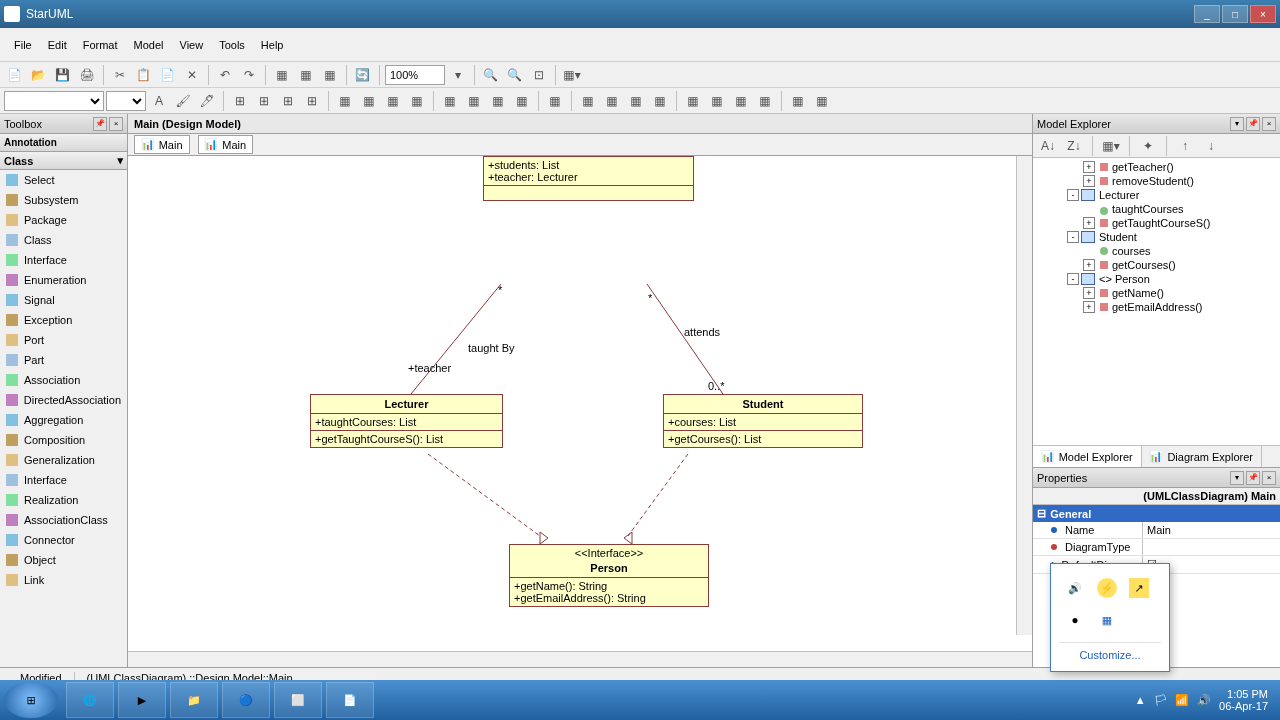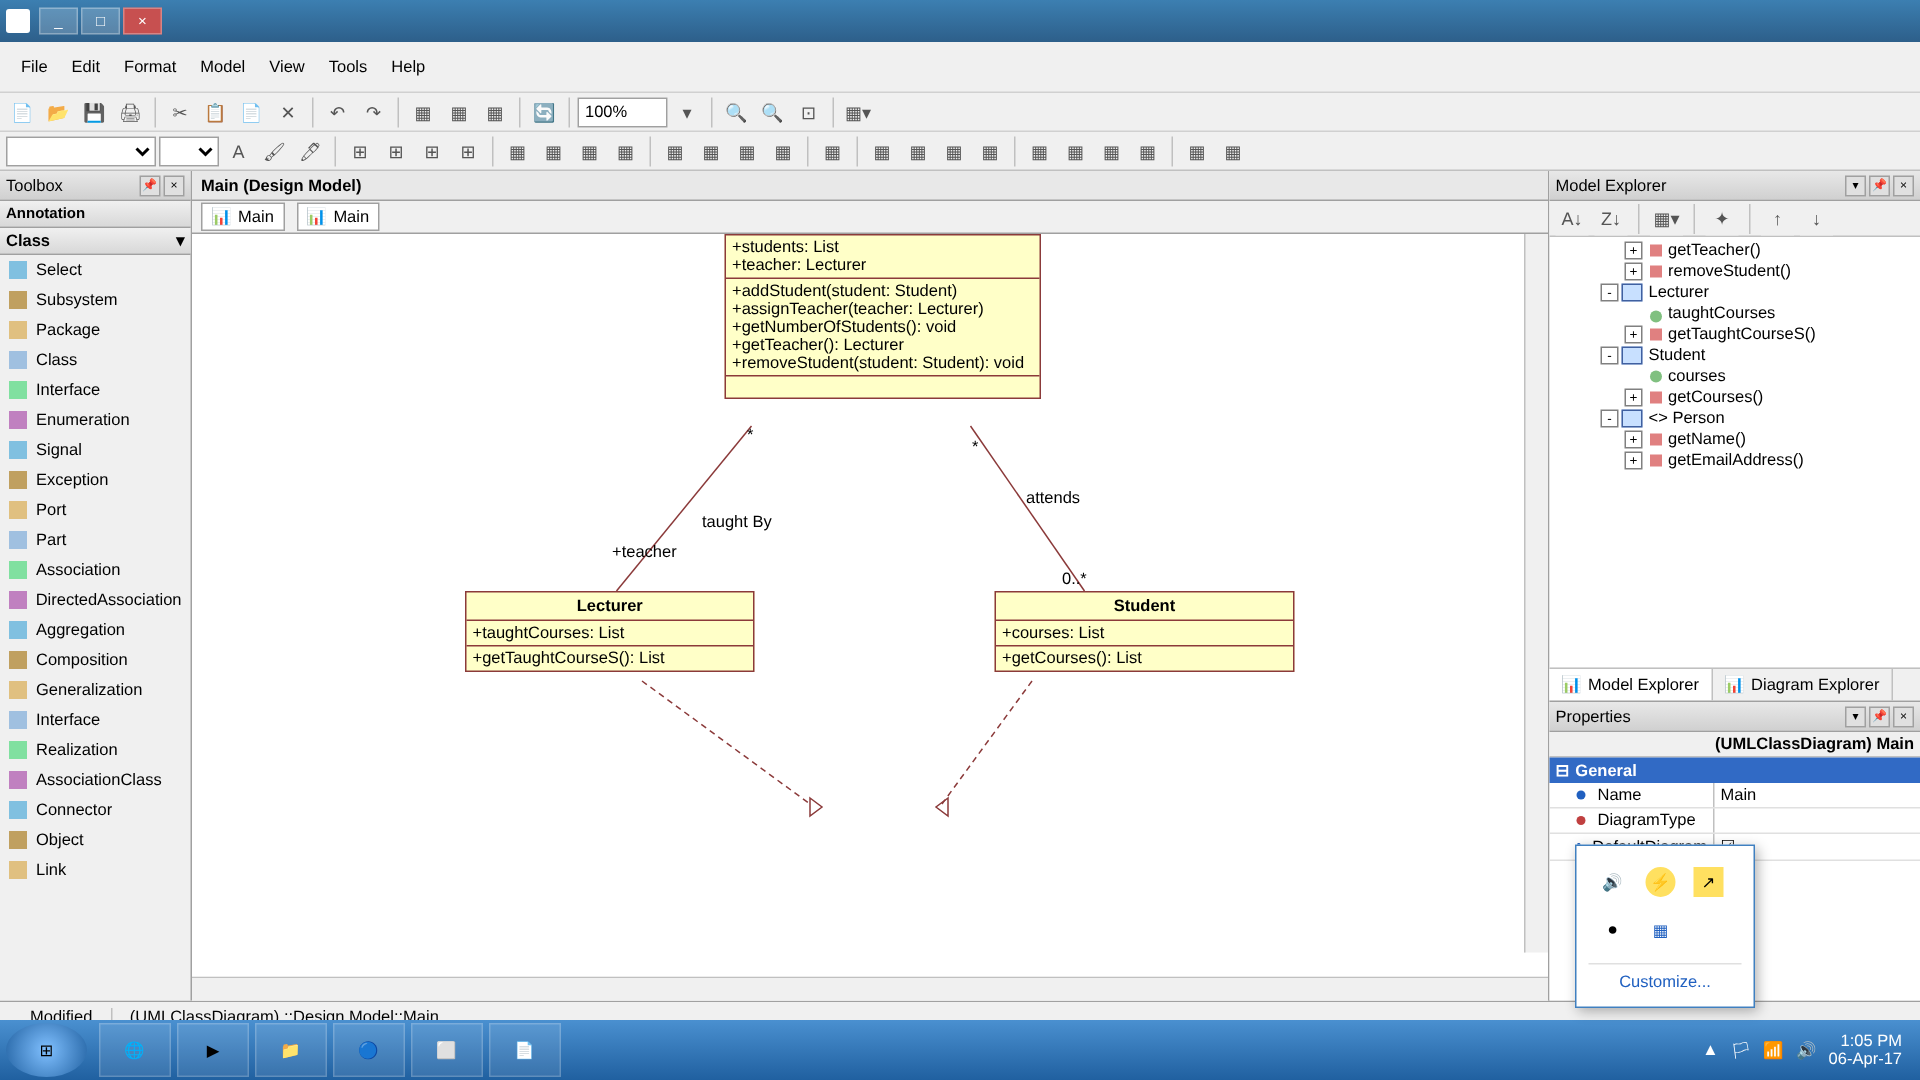--- a/index.html
+++ b/index.html
@@ -85,20 +85,21 @@
 svg.canvas-svg { position: absolute; top: 0; left: 0; width: 100%; height: 100%; pointer-events: none; }
 
 .hscroll { height: 16px; background: #f0f0f0; border-top: 1px solid #c0c0c0; }
 .vscroll { width: 16px; background: #f0f0f0; border-left: 1px solid #c0c0c0; position: absolute; right: 0; top: 0; bottom: 16px; }
 </style>
 </head>
 <body>
 
 <div class="titlebar">
   <div class="titlebar-icon"></div>
+  <div class="titlebar-title">StarUML</div>
   <div class="titlebar-btns">
     <div class="titlebar-btn">_</div>
     <div class="titlebar-btn">□</div>
     <div class="titlebar-btn close">×</div>
   </div>
 </div>
 
 <div class="menubar">
   <div class="menu-item">File</div>
   <div class="menu-item">Edit</div>
@@ -295,42 +296,43 @@
         <polygon points="412,376 420,382 412,388" fill="none" stroke="#8b3a3a"></polygon>
         <line x1="560" y1="298" x2="500" y2="380" stroke="#8b3a3a" stroke-width="1" stroke-dasharray="4,3"></line>
         <polygon points="504,376 496,382 504,388" fill="none" stroke="#8b3a3a"></polygon>
       </svg>
 
       <div class="uml-class" style="left:355px; top:0px; width:211px;">
         <div class="uml-class-section">
           <div>+students: List</div>
           <div>+teacher: Lecturer</div>
         </div>
-        <div class="uml-class-section">
-          <div>+addStudent(student: Student)</div>
-          <div>+assignTeacher(teacher: Lecturer)</div>
-          <div>+getNumberOfStudents(): void</div>
-          <div>+getTeacher(): Lecturer</div>
-          <div>+removeStudent(student: Student): void</div>
-        </div>
         <div class="uml-class-section"></div>
       </div>
 
       <div class="uml-class" style="left:182px; top:238px; width:193px;">
         <div class="uml-class-name">Lecturer</div>
         <div class="uml-class-section">+taughtCourses: List</div>
         <div class="uml-class-section">+getTaughtCourseS(): List</div>
       </div>
 
       <div class="uml-class" style="left:535px; top:238px; width:200px;">
         <div class="uml-class-name">Student</div>
         <div class="uml-class-section">+courses: List</div>
         <div class="uml-class-section">+getCourses(): List</div>
       </div>
 
+      <div class="uml-class" style="left:381px; top:388px; width:200px;">
+        <div class="uml-stereotype">&lt;&lt;Interface&gt;&gt;</div>
+        <div class="uml-class-name" style="border-top:none">Person</div>
+        <div class="uml-class-section">
+          <div>+getName(): String</div>
+          <div>+getEmailAddress(): String</div>
+        </div>
+      </div>
 
       <div class="uml-label" style="left:340px; top:186px">taught By</div>
       <div class="uml-label" style="left:280px; top:206px">+teacher</div>
       <div class="uml-label" style="left:556px; top:170px">attends</div>
       <div class="uml-label" style="left:370px; top:128px">*</div>
       <div class="uml-label" style="left:520px; top:136px">*</div>
       <div class="uml-label" style="left:580px; top:224px">0..*</div>
 
       <div class="vscroll"></div>
     </div>

